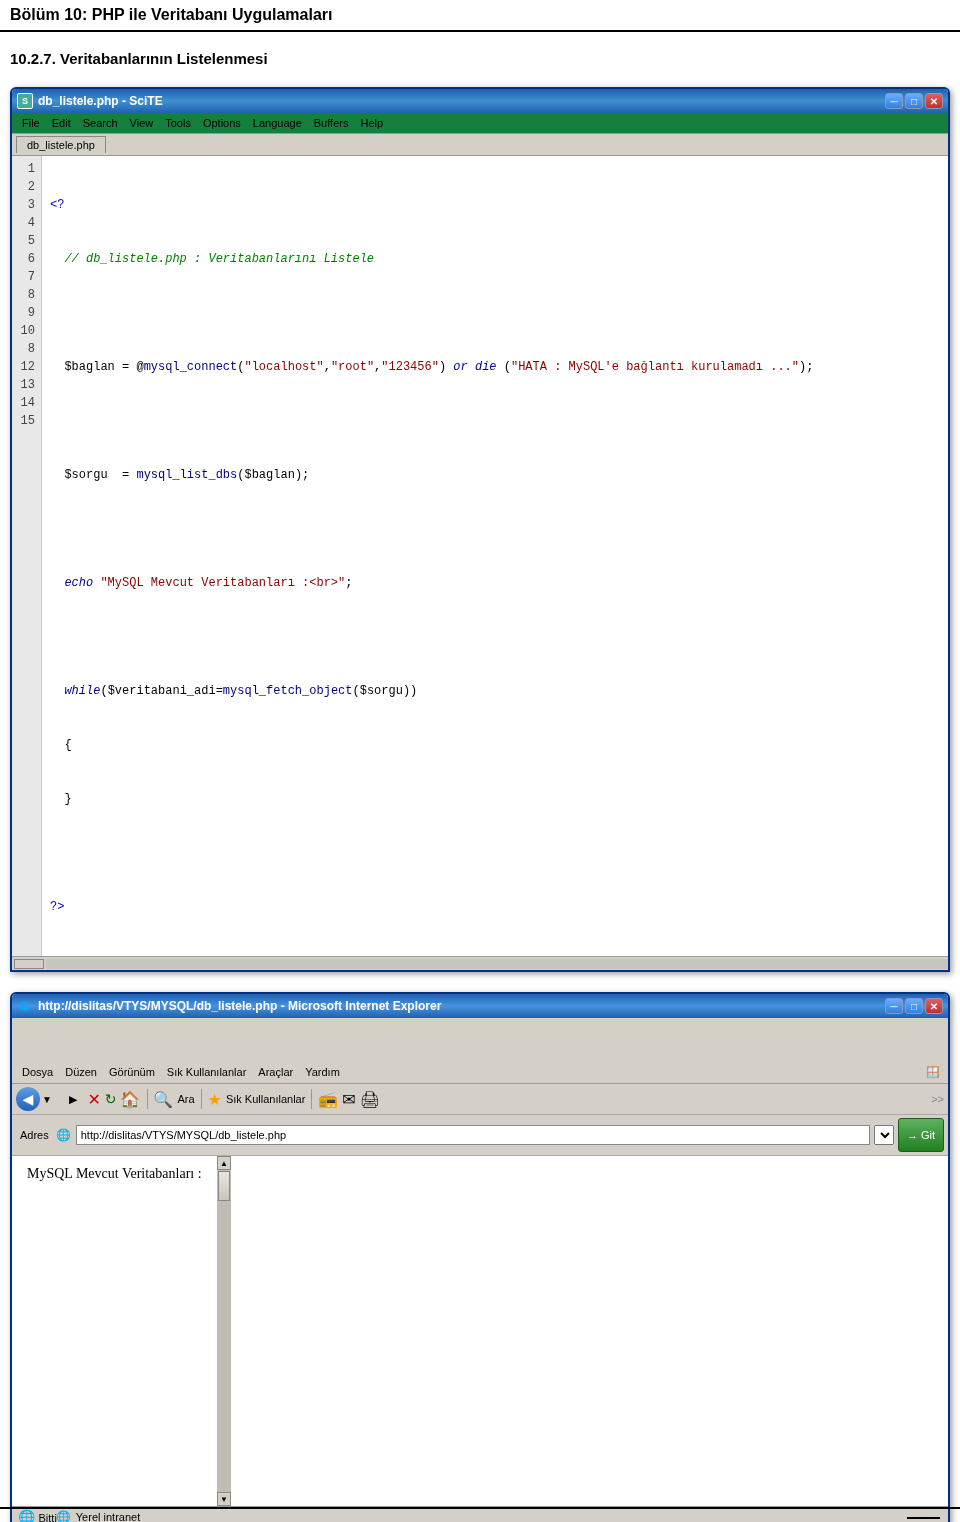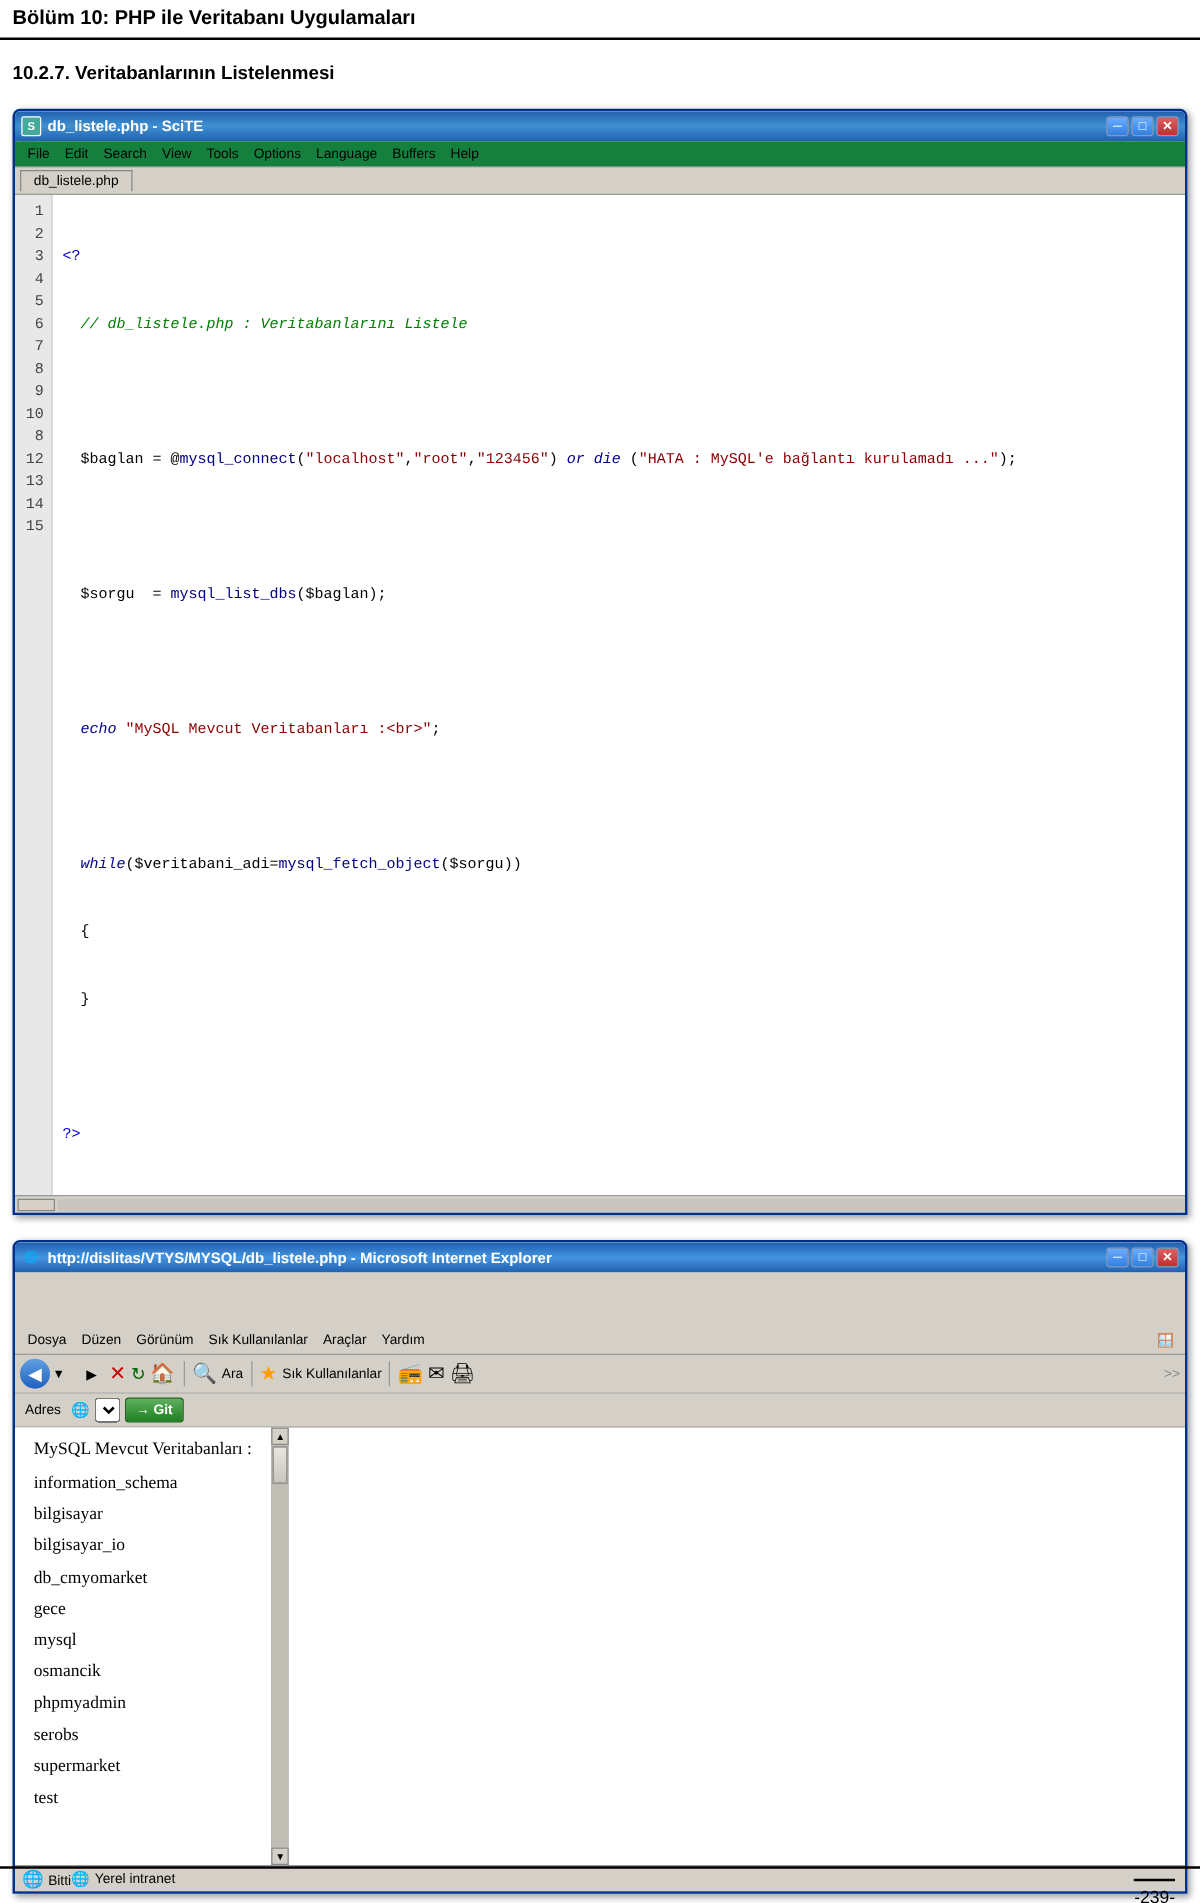--- a/index.html
+++ b/index.html
@@ -255,22 +255,21 @@
     }
 
     .ie-go-btn {
       background: linear-gradient(to bottom, #60b060, #208020);
       border: 1px solid #186018;
       border-radius: 3px;
       color: #fff;
       padding: 2px 8px;
       font-size: 11px;
       cursor: pointer;
-      height: 20px;
-      font-weight: bold;
+      height: 34px;
     }
 
     .ie-content {
       background: #fff;
       padding: 10px 15px;
       font-family: 'Times New Roman', serif;
       font-size: 14px;
       min-height: 350px;
     }
 
@@ -501,43 +500,31 @@
     <span style="font-size:16px;">📻</span>
     <span style="font-size:16px;">✉</span>
     <span style="font-size:16px;">🖨</span>
     <div style="flex:1;"></div>
     <span style="font-size:11px;color:#888;">&gt;&gt;</span>
   </div>
 
   <div class="ie-address-bar">
     <span class="ie-address-label">Adres</span>
     <span style="font-size:12px;">🌐</span>
+    <input class="ie-address-input" value="http://dislitas/VTYS/MYSQL/db_listele.php" style="">
     <select style="height:20px;font-size:11px;width:20px;"></select>
     <button class="ie-go-btn">
       <span>→</span>
       <span>Git</span>
     </button>
   </div>
 
   <div class="ie-content-wrapper">
     <div class="ie-content">
       <div style="font-family:'Times New Roman',serif;font-size:14px;margin-bottom:6px;">MySQL Mevcut Veritabanları :</div>
-      <div>
-        <div style="font-family:'Times New Roman',serif;font-size:14px;line-height:1.8;">information_schema</div>
-        <div style="font-family:'Times New Roman',serif;font-size:14px;line-height:1.8;">bilgisayar</div>
-        <div style="font-family:'Times New Roman',serif;font-size:14px;line-height:1.8;">bilgisayar_io</div>
-        <div style="font-family:'Times New Roman',serif;font-size:14px;line-height:1.8;">db_cmyomarket</div>
-        <div style="font-family:'Times New Roman',serif;font-size:14px;line-height:1.8;">gece</div>
-        <div style="font-family:'Times New Roman',serif;font-size:14px;line-height:1.8;">mysql</div>
-        <div style="font-family:'Times New Roman',serif;font-size:14px;line-height:1.8;">osmancik</div>
-        <div style="font-family:'Times New Roman',serif;font-size:14px;line-height:1.8;">phpmyadmin</div>
-        <div style="font-family:'Times New Roman',serif;font-size:14px;line-height:1.8;">serobs</div>
-        <div style="font-family:'Times New Roman',serif;font-size:14px;line-height:1.8;">supermarket</div>
-        <div style="font-family:'Times New Roman',serif;font-size:14px;line-height:1.8;">test</div>
-      </div>
     </div>
     <div class="ie-scrollbar">
       <div class="ie-scroll-up">▲</div>
       <div class="ie-scroll-track">
         <div class="ie-scroll-thumb"></div>
       </div>
       <div class="ie-scroll-down">▼</div>
     </div>
   </div>
 

